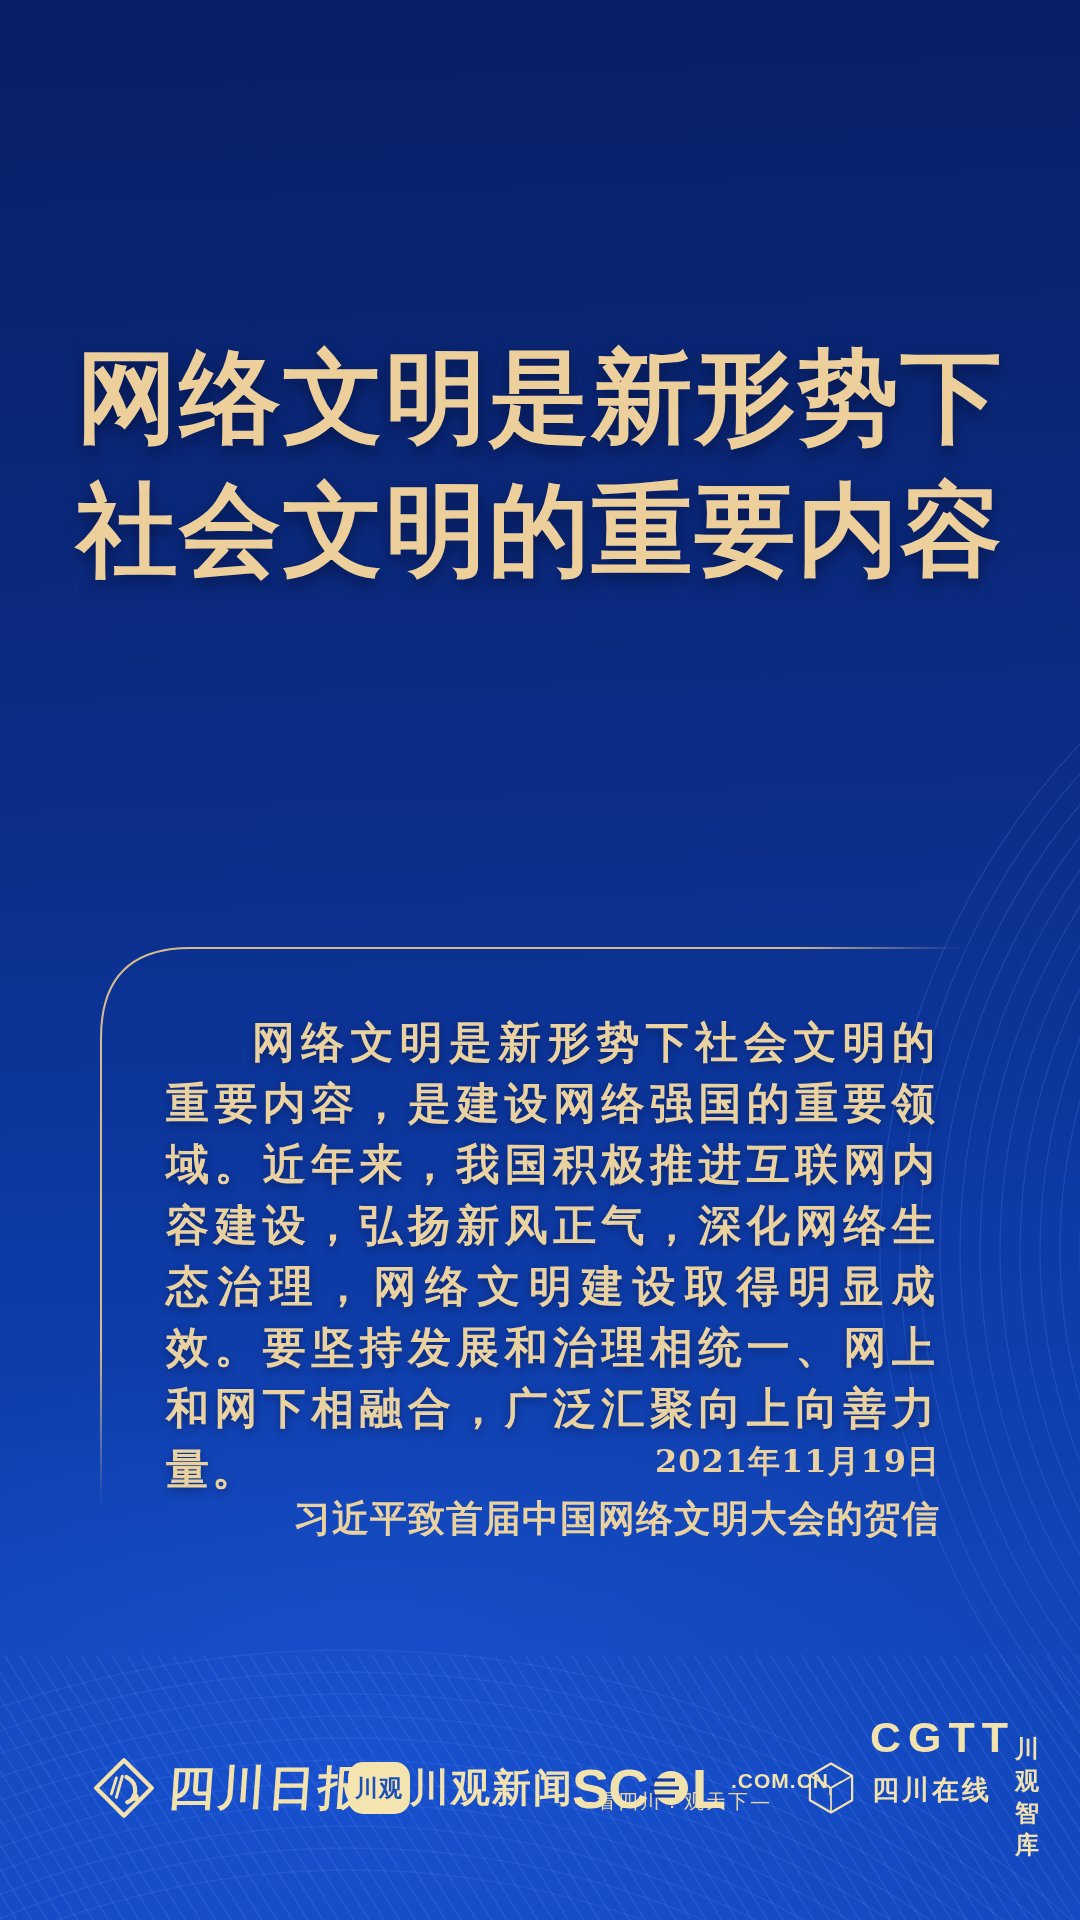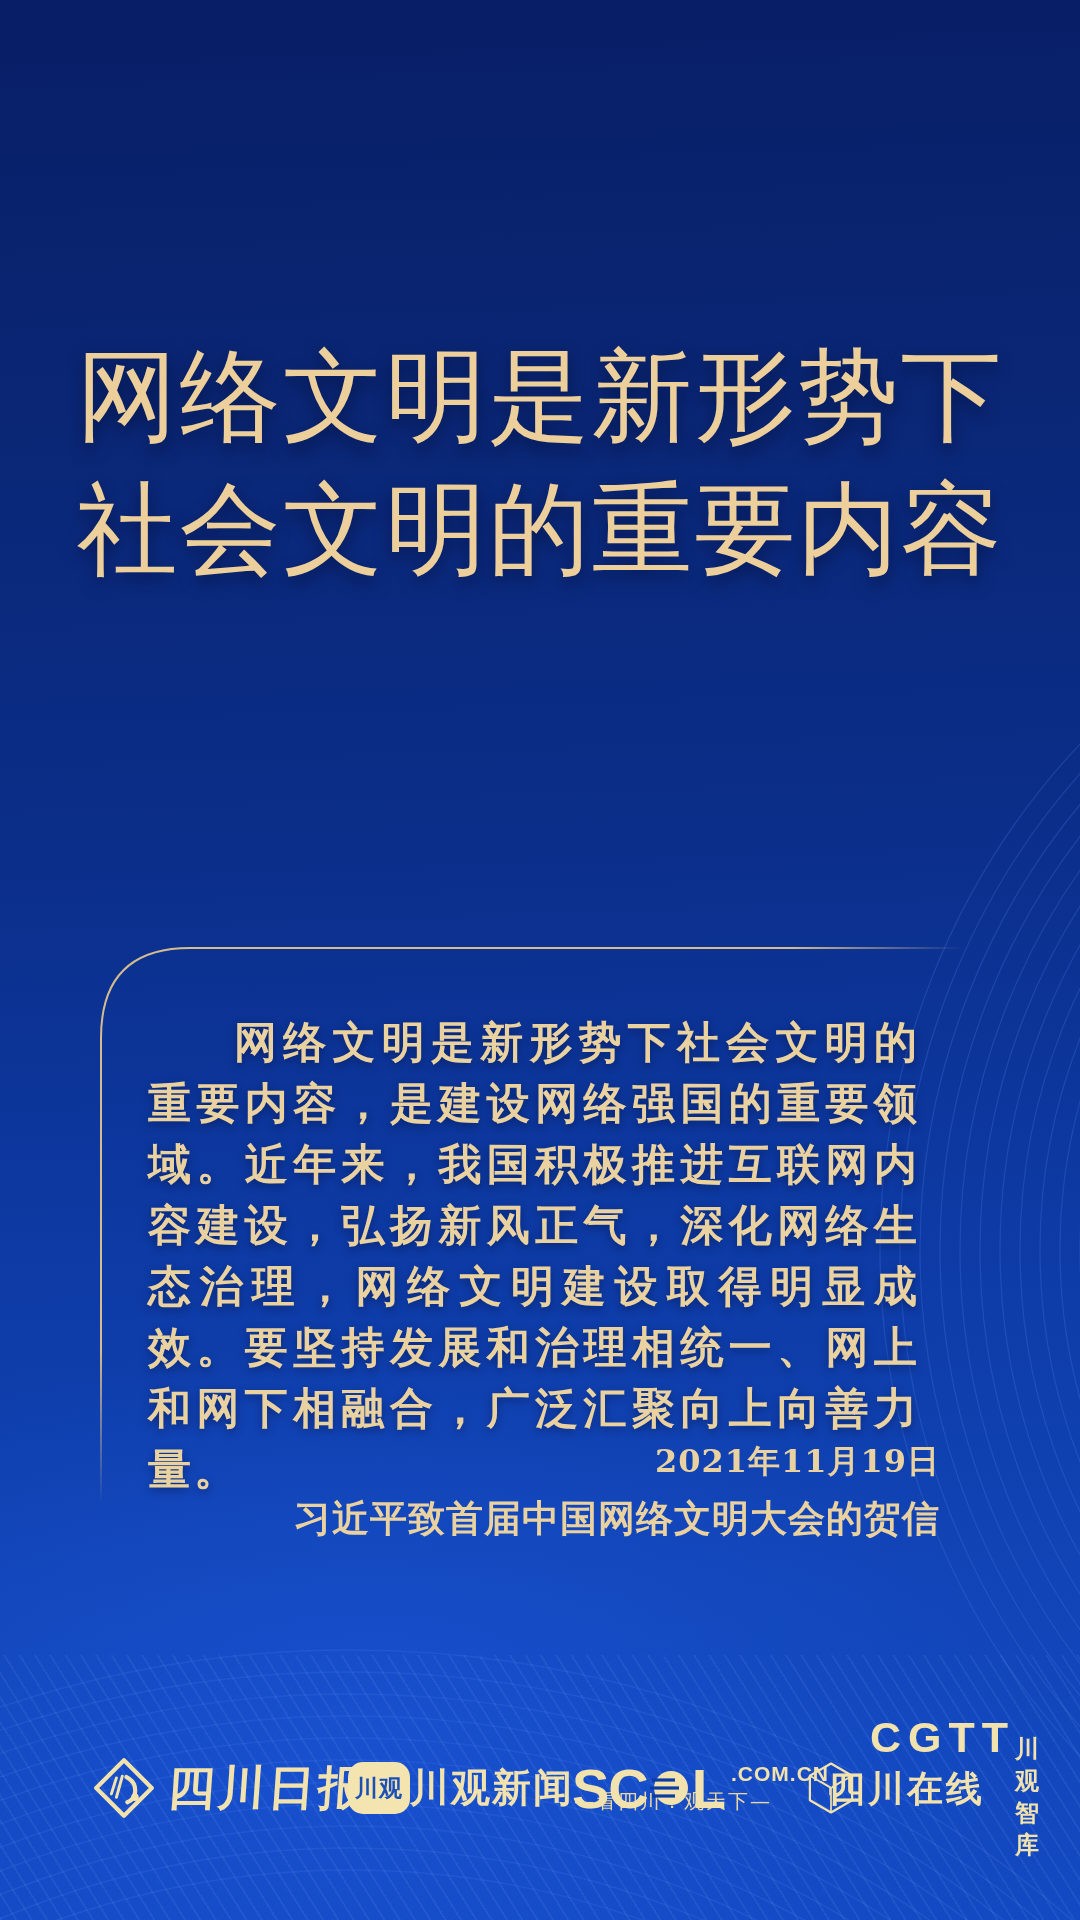--- a/index.html
+++ b/index.html
@@ -9,27 +9,27 @@
     font-family:"DejaVu Serif","Liberation Serif",serif;
   }
   .glow{position:absolute;left:0;top:0;width:1080px;height:1920px;
     background:radial-gradient(ellipse 980px 560px at 34% 90%,rgba(33,95,235,.40),rgba(33,95,235,0) 70%);
     pointer-events:none;}
   .bg-art{position:absolute;left:0;top:0;}
   .stripes{position:absolute;left:0;top:1655px;width:1080px;height:265px;
     background:repeating-linear-gradient(58deg,rgba(120,170,255,.11) 0 2px,rgba(120,170,255,0) 2px 13px);}
   
   .title{position:absolute;left:0;top:330px;width:1080px;margin:0;
-    text-align:center;font-size:101px;line-height:133px;font-weight:400;
+    text-align:center;font-size:101px;line-height:133px;font-weight:700;
     color:#eccf9b;letter-spacing:2px;
     text-shadow:0 7px 16px rgba(2,8,40,.5);}
   .t-line{display:block;}
   
   .quote-border{position:absolute;left:0;top:0;}
-  .quote-text{position:absolute;left:148px;top:1012px;width:772px;margin:0;
+  .quote-text{position:absolute;left:166px;top:1012px;width:772px;margin:0;
     font-size:43px;line-height:61px;font-weight:700;color:#ead2a0;
     letter-spacing:3px;text-align:justify;text-indent:2em;
     text-shadow:0 3px 8px rgba(2,8,40,.4);}
   .quote-meta{position:absolute;right:140px;top:1440px;text-align:right;color:#ead2a0;}
   .quote-date{font-size:32px;font-weight:700;letter-spacing:1px;}
   .quote-attribution{margin-top:10px;font-size:37px;font-weight:700;letter-spacing:1px;}
   
   .footer{position:absolute;left:0;top:1738px;width:1080px;height:100px;color:#f2e2ae;}
   .logo{position:absolute;top:0;height:100px;display:flex;align-items:center;}
   .logo-scdaily{left:92px;}
@@ -40,22 +40,22 @@
     display:flex;align-items:center;justify-content:center;
     color:#1b4fb8;font-size:23px;font-weight:700;letter-spacing:1px;}
   .cg-col{display:flex;align-items:flex-end;}
   .cg-name{font-size:39px;font-weight:700;letter-spacing:2px;}
   .cg-tagline{margin-top:6px;font-size:20px;letter-spacing:2px;color:#e9d6a2;}
   .logo-scol{left:572px;font-family:"Liberation Sans","DejaVu Sans",sans-serif;}
   .scol-word{display:flex;align-items:center;font-size:56px;font-weight:800;letter-spacing:-1px;}
   .scol-globe{margin:0 1px;}
   .scol-col{margin-left:6px;display:flex;justify-content:space-between;}
   .scol-domain{font-size:21px;font-weight:800;letter-spacing:1px;}
-  .scol-name{margin-top:3px;font-size:36px;font-weight:700;letter-spacing:3px;
-    font-family:"DejaVu Serif","Liberation Serif",serif;}
+  .scol-name{margin-top:3px;font-size:27px;font-weight:700;letter-spacing:3px;
+    font-family:"DejaVu Serif","Liberation Serif",serif;margin-left:43px;}
   .logo-cgtt{left:806px;font-family:"Liberation Sans","DejaVu Sans",sans-serif;}
   .cgtt-col{margin-left:14px;display:flex;}
   .cgtt-abbr{font-size:43px;font-weight:800;letter-spacing:7px;line-height:1;}
   .cgtt-name{margin-top:17px;font-size:24px;font-weight:700;letter-spacing:9px;
     font-family:"DejaVu Serif","Liberation Serif",serif;}
 </style>
 </head>
 <body>
 
 <div class="poster">

